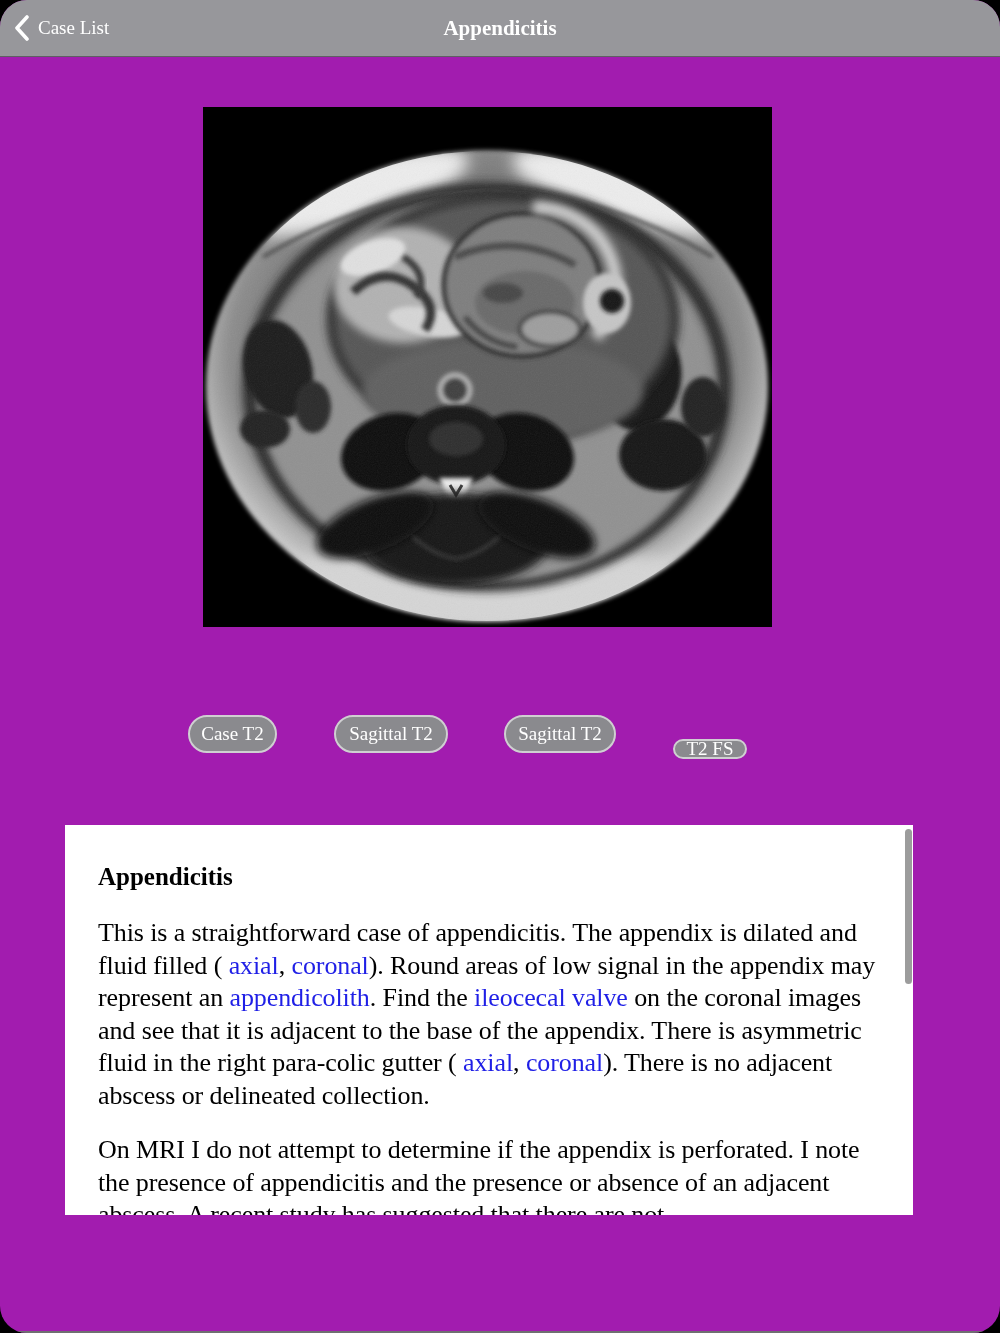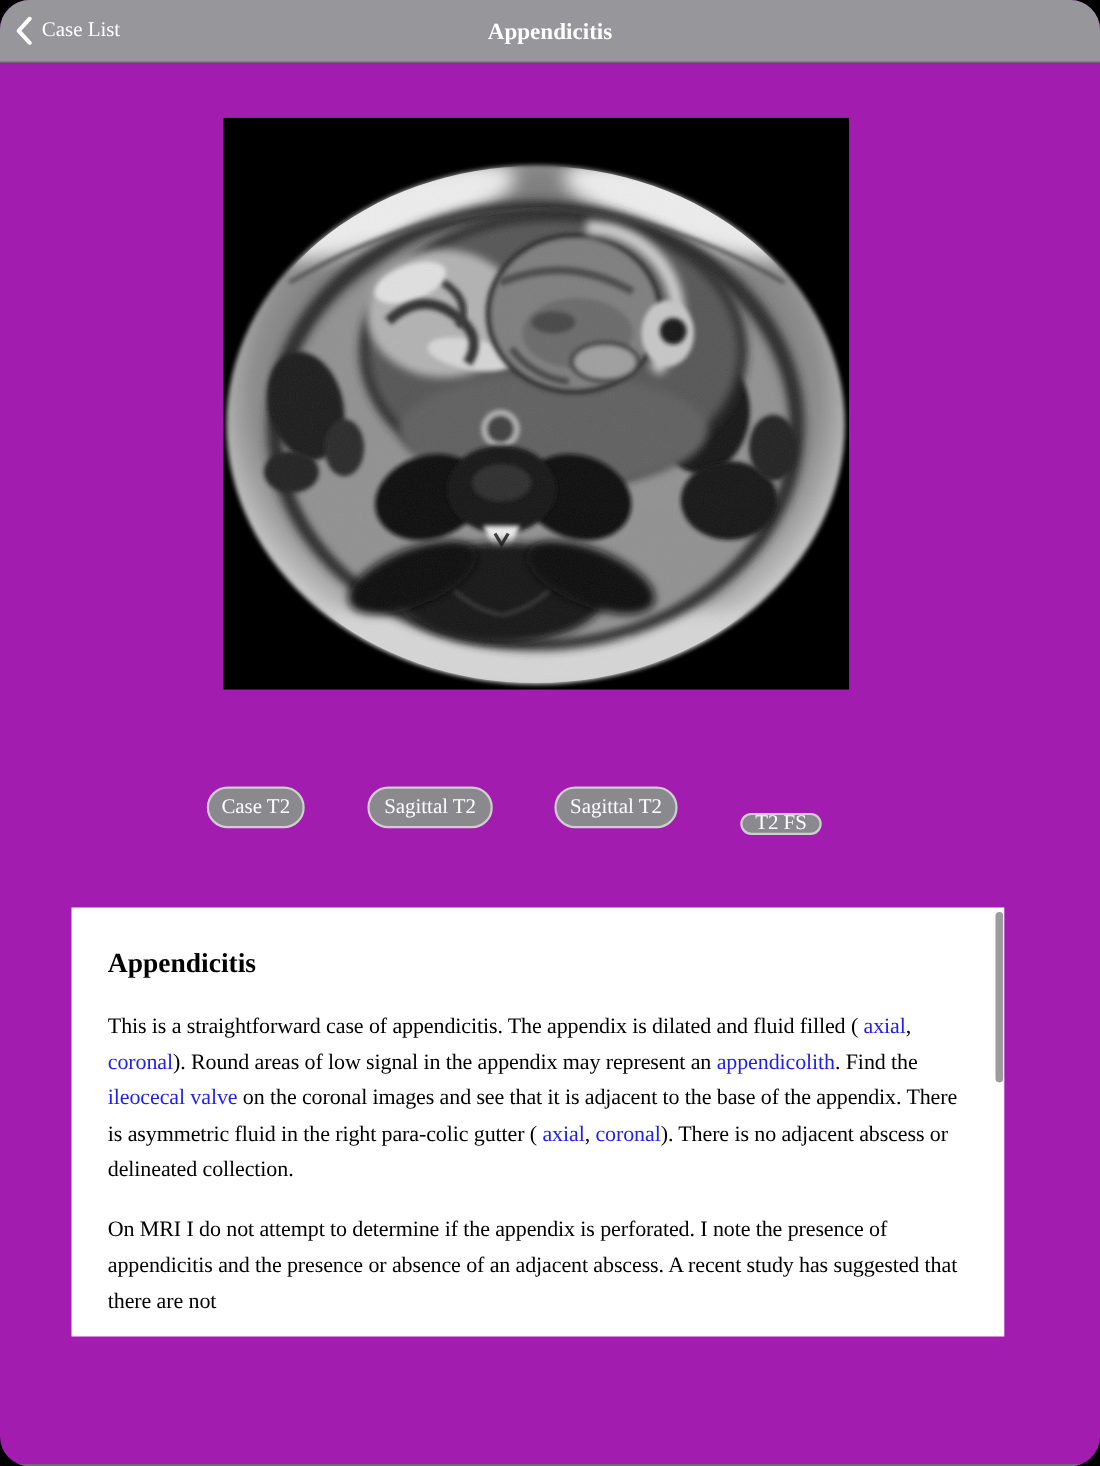--- a/index.html
+++ b/index.html
@@ -25,21 +25,21 @@
   #btn-add     {left:321px;top:663px;width:152px;height:39px;}
   #btn-main    {left:488px;top:663px;width:165px;height:39px;}
   #btn-axial   {left:188px;top:715px;width:89px; height:38px;}
   #btn-coronal {left:334px;top:715px;width:114px;height:38px;}
   #btn-sagittal{left:504px;top:715px;width:112px;height:38px;}
   #btn-t2fs    {left:673px;top:715px;width:74px; height:20px;margin-top:24px;}
 
   
   .panel{position:absolute;left:65px;top:825px;width:848px;height:390px;background:#fff;overflow:hidden;}
   .panel h2{margin:38px 33px 0;font-size:25px;font-weight:bold;color:#000;}
-  .panel p{margin:26px 30px 0 33px;font-size:20px;line-height:32.5px;color:#000;letter-spacing:-0.1px;}
+  .panel p{margin:26px 30px 0 33px;font-size:26px;line-height:32.5px;color:#000;letter-spacing:-0.1px;}
   .panel p.second{margin-top:22px;}
   .link{color:#1f1fe6;cursor:pointer;}
   .thumb{position:absolute;top:4px;right:1px;width:7px;height:155px;border-radius:4px;background:#9c9c9c;}
 
   .bottombar{position:absolute;left:0;right:0;bottom:0;height:2px;background:#6f6f71;}
 </style>
 </head>
 <body>
 
 <div class="screen">

